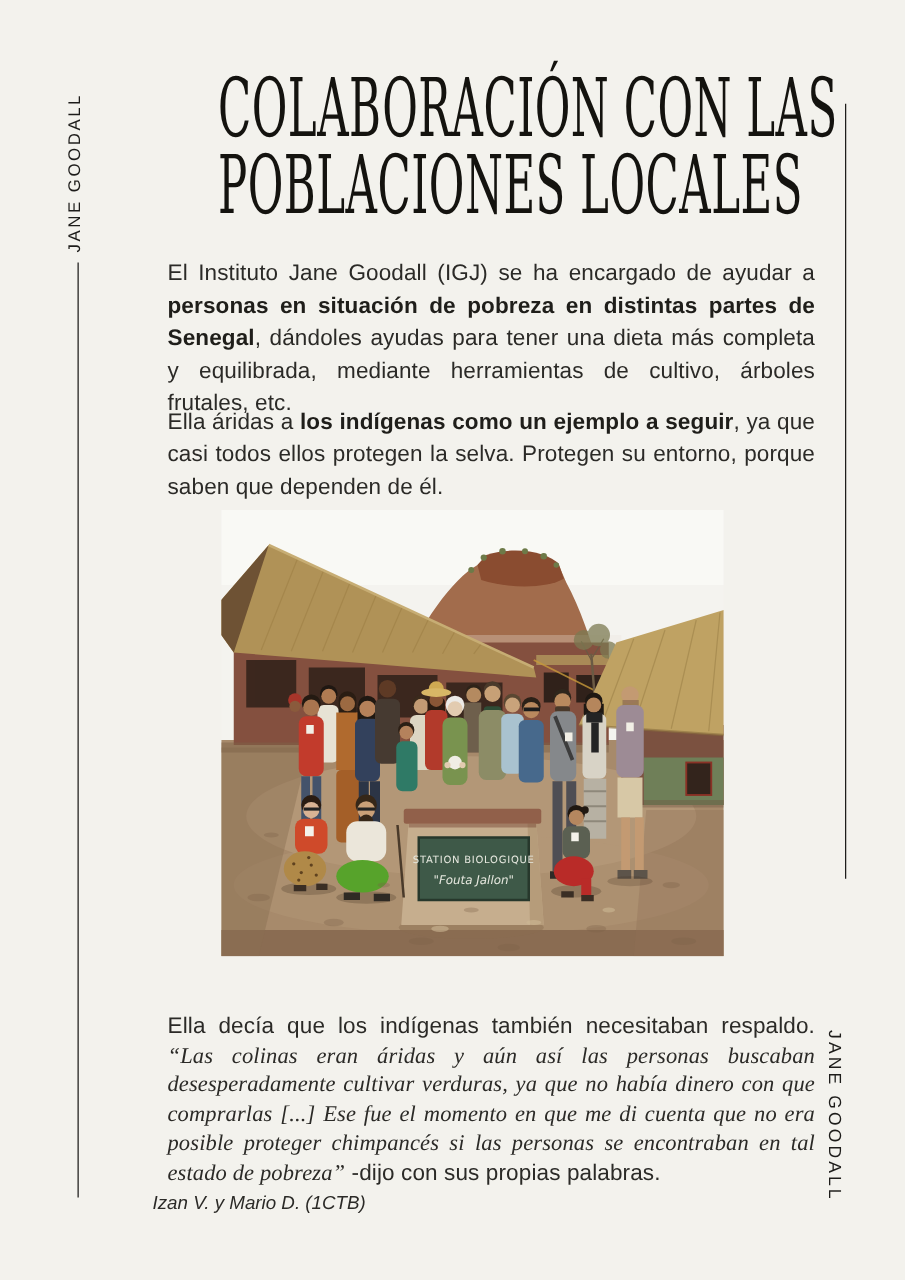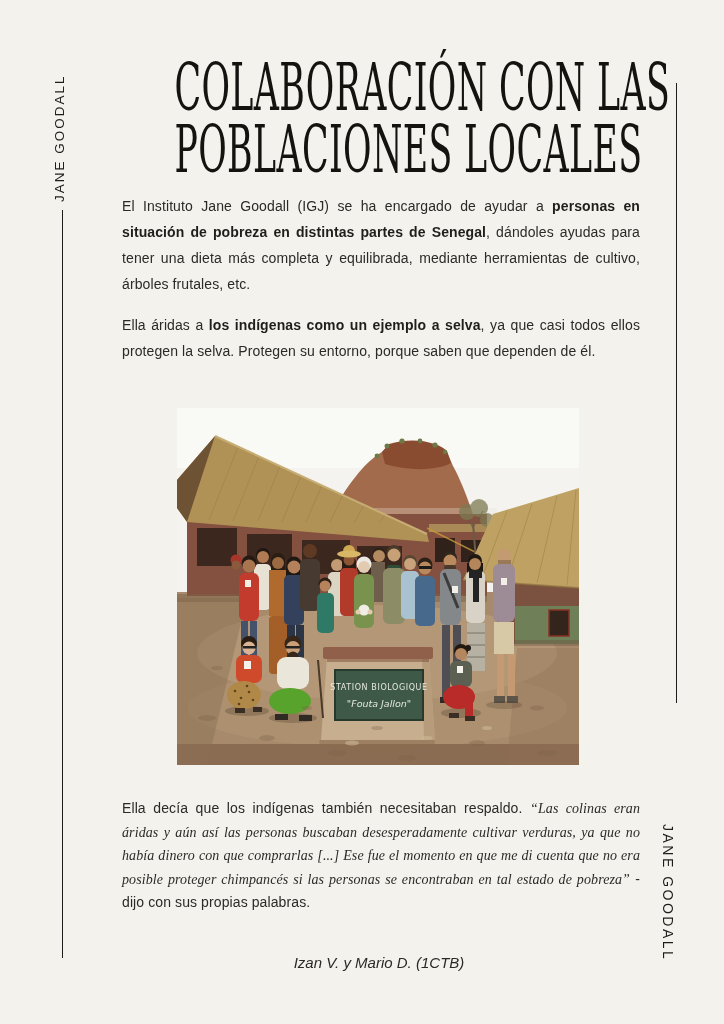--- a/index.html
+++ b/index.html
@@ -32,51 +32,51 @@
     text-align:center;
     font-family:"DejaVu Serif","Liberation Serif",serif;
     font-weight:400;color:#14130f;
     font-size:47px;line-height:45px;letter-spacing:.5px;
     transform:scale(.74,1.38);transform-origin:50% 0;
   }
   .title div{white-space:nowrap;}
   
   .para{
     position:absolute;left:122px;width:518px;
-    font-size:14px;line-height:26px;text-align:justify;
-    letter-spacing:.1px;color:#2b2a27;margin:0;
+    font-size:18px;line-height:26px;text-align:justify;
+    letter-spacing:.1px;color:#2b2a27;margin:12px;
   }
   .p1{top:193px;}
   .p2{top:312px;}
   .p3{top:797px;line-height:23.6px;}
   .bold{font-weight:bold;color:#1f1e1a;}
   .ital{font-style:italic;font-family:Liberation Serif, serif;}
   .attribution{
     position:absolute;left:122px;top:954px;width:514px;
-    text-align:center;font-style:italic;font-size:15px;color:#2b2a27;
+    text-align:left;font-style:italic;font-size:15px;color:#2b2a27;
   }
   .photo{position:absolute;left:177px;top:408px;width:402px;height:357px;}
   .photo svg{display:block;}
 </style>
 </head>
 <body>
 
 <div class="vlabel vlabel-left">JANE GOODALL</div>
 <div class="rule rule-left"></div>
 <div class="rule rule-right"></div>
 <div class="vlabel vlabel-right">JANE GOODALL</div>
 
 <div class="title">
   <div>COLABORACIÓN CON LAS</div>
   <div>POBLACIONES LOCALES</div>
 </div>
 
 <p class="para p1"><span>El Instituto Jane Goodall (IGJ) se ha encargado de ayudar a </span><span class="bold">personas en situación de pobreza en distintas partes de Senegal</span><span>, dándoles ayudas para tener una dieta más completa y equilibrada, mediante herramientas de cultivo, árboles frutales, etc.</span></p>
 
-<p class="para p2"><span>Ella áridas a </span><span class="bold">los indígenas como un ejemplo a selva</span><span>, ya que casi todos ellos protegen la selva. Protegen su entorno, porque saben que dependen de él.</span></p>
+<p class="para p2"><span>Ella áridas a </span><span class="bold">los indígenas como un ejemplo a seguir</span><span>, ya que casi todos ellos protegen la selva. Protegen su entorno, porque saben que dependen de él.</span></p>
 
 <div class="photo">
 <svg width="402" height="357" viewBox="0 0 402 357" xmlns="http://www.w3.org/2000/svg">
 
   <rect x="0" y="0" width="402" height="190" fill="#f4f3ef"></rect>
   <rect x="0" y="0" width="402" height="60" fill="#fbfbf8" opacity=".7"></rect>
 
   <g>
     <path d="M140,135 C160,90 185,55 205,44 L212,37 C238,29 262,36 270,44 L276,58 C287,78 296,105 304,132 L312,160 L288,172 L160,168 Z" fill="#a26c4c"></path>
     <path d="M205,44 L212,36 C238,28 262,35 270,43 L274,55 C260,63 230,63 208,56 Z" fill="#8a4c30"></path>

